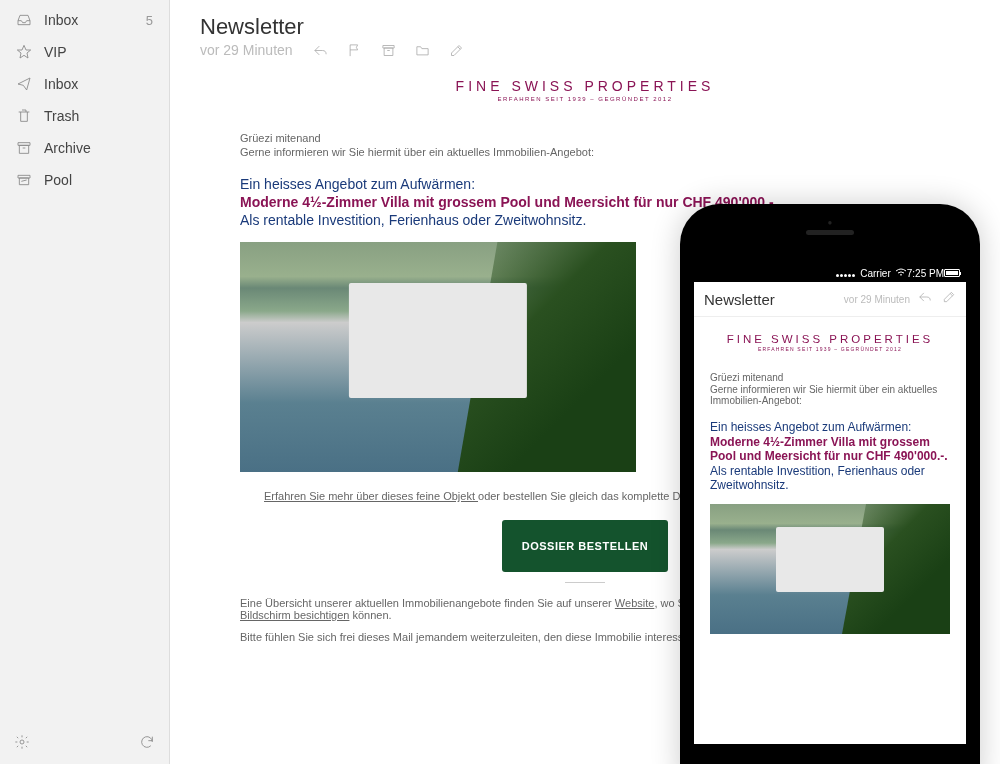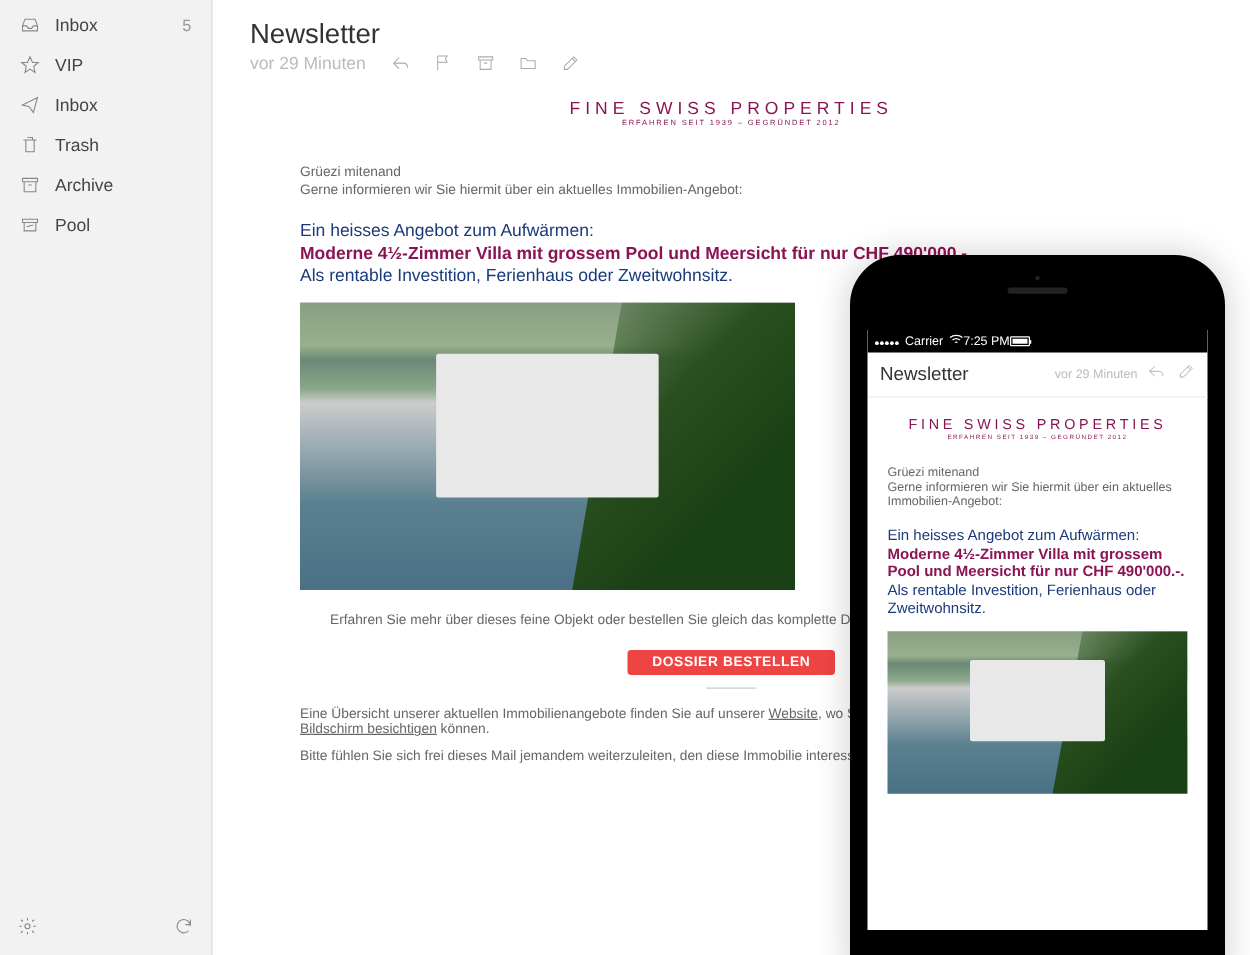--- a/index.html
+++ b/index.html
@@ -191,35 +191,36 @@
       background: #e8e8e8;
       border-radius: 2px;
     }
     .caption {
       font-size: 11px;
       color: #666;
       margin-bottom: 18px;
     }
     .caption .lnk {
       color: #666;
+      text-decoration: underline;
       cursor: pointer;
       padding-left: 24px;
     }
     .cta {
       text-align: center;
       margin-bottom: 6px;
     }
     .cta-btn {
       display: inline-block;
-      background: #ef4444;
+      background: #14532d;
       color: #fff;
       font-size: 11px;
       font-weight: bold;
       letter-spacing: 0.5px;
-      padding: 4px 20px;
+      padding: 20px 20px;
       border-radius: 3px;
       cursor: pointer;
     }
     .divider {
       width: 40px;
       height: 1px;
       background: #ccc;
       margin: 10px auto 14px;
     }
     .para {
@@ -267,21 +268,21 @@
       width: 100%;
       height: 100%;
       background: #fff;
       overflow: hidden;
     }
     .status-bar {
       background: #000;
       color: #fff;
       font-size: 10px;
       display: flex;
-      justify-content: flex-start;
+      justify-content: flex-end;
       align-items: center;
       padding: 3px 6px;
       height: 18px;
     }
     .status-bar .left {
       display: flex;
       align-items: center;
       gap: 4px;
     }
     .status-bar .right {

